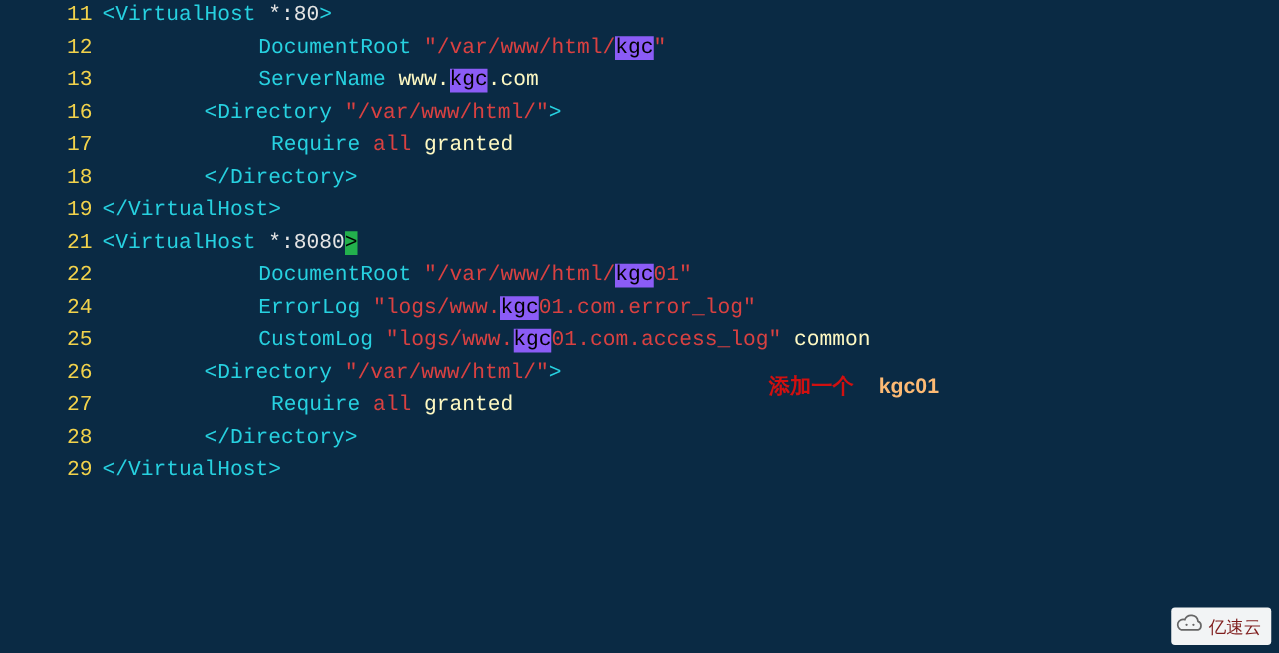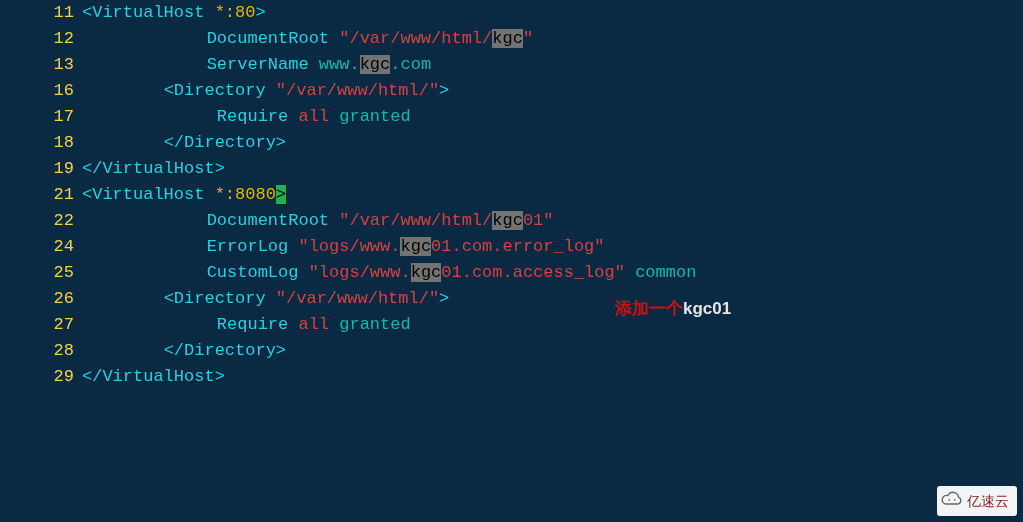--- a/index.html
+++ b/index.html
@@ -27,36 +27,36 @@
     width: 34px;
     text-align: right;
     padding-right: 8px;
     color: #f2d24b;
     flex-shrink: 0;
     font-weight: 500;
   }
   .code { flex: 1; }
   .angle   { color: #27d1e0; }
   .tag     { color: #27d1e0; }
-  .attr    { color: #eab308; }
+  .attr    { color: #e5e5e5; }
   .kwcyan  { color: #27d1e0; margin-left: 43px; }
   .str     { color: #d94141; }
-  .plain   { color: #14b8a6; }
-  .hl      { background: #737373; color: #000; }
+  .plain   { color: #fef9c3; }
+  .hl      { background: #8b5cf6; color: #000; }
   .cursor  { background: #23b14d; color: #000; }
   .annotation {
     position: absolute;
     left: 615px;
     top: 296px;
     color: #d11010;
     font-family: "Microsoft YaHei", "SimSun", sans-serif;
     font-size: 17px;
     font-weight: bold;
   }
-  .annotation .anno-kgc { color: #e5e5e5; }
+  .annotation .anno-kgc { color: #fdba74; margin-left: 20px; }
   .watermark {
     position: absolute;
     right: 6px;
     bottom: 6px;
     background: rgba(255,255,255,0.95);
     color: #7f1d1d;
     font-family: "Microsoft YaHei", sans-serif;
     font-size: 14px;
     padding: 2px 8px 2px 4px;
     border-radius: 3px;

